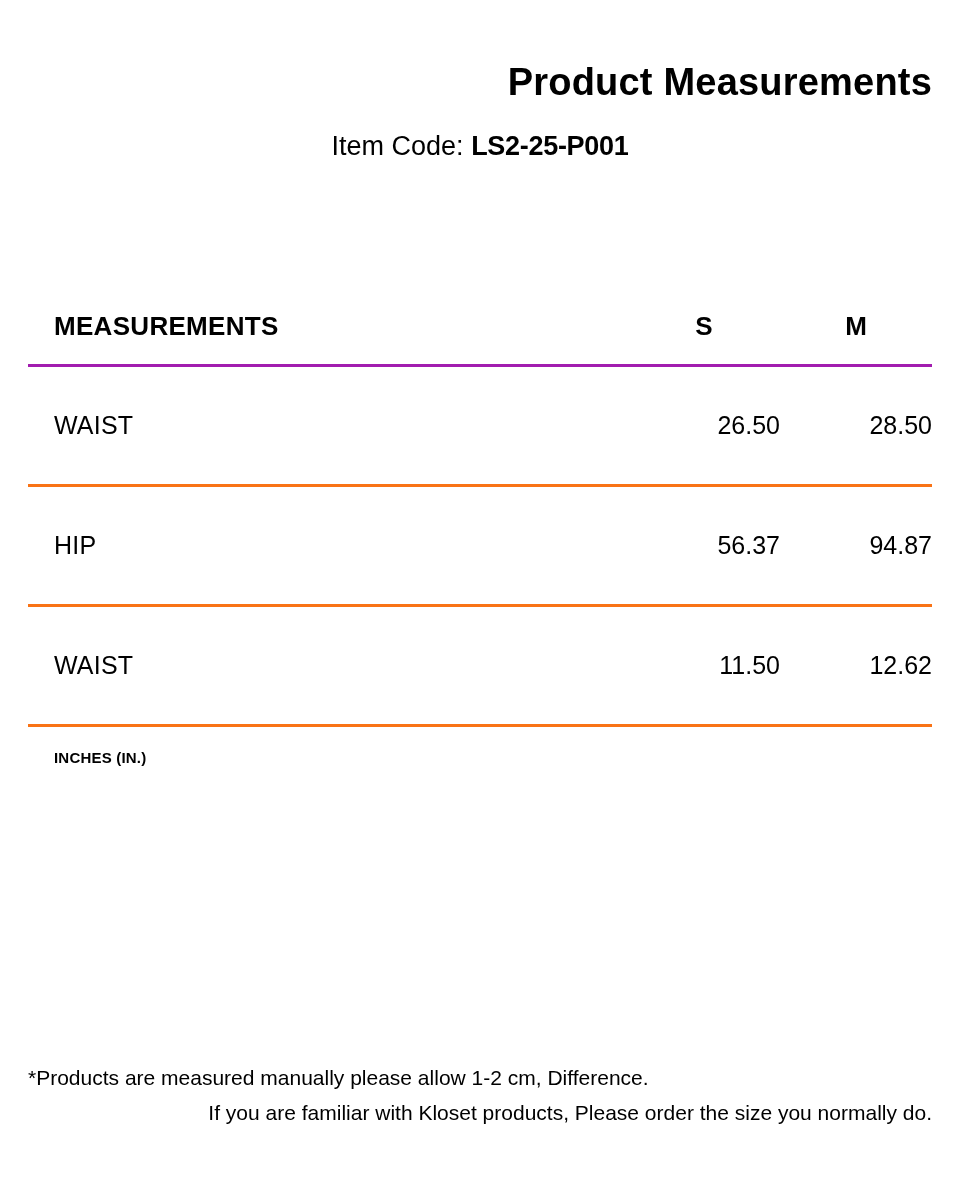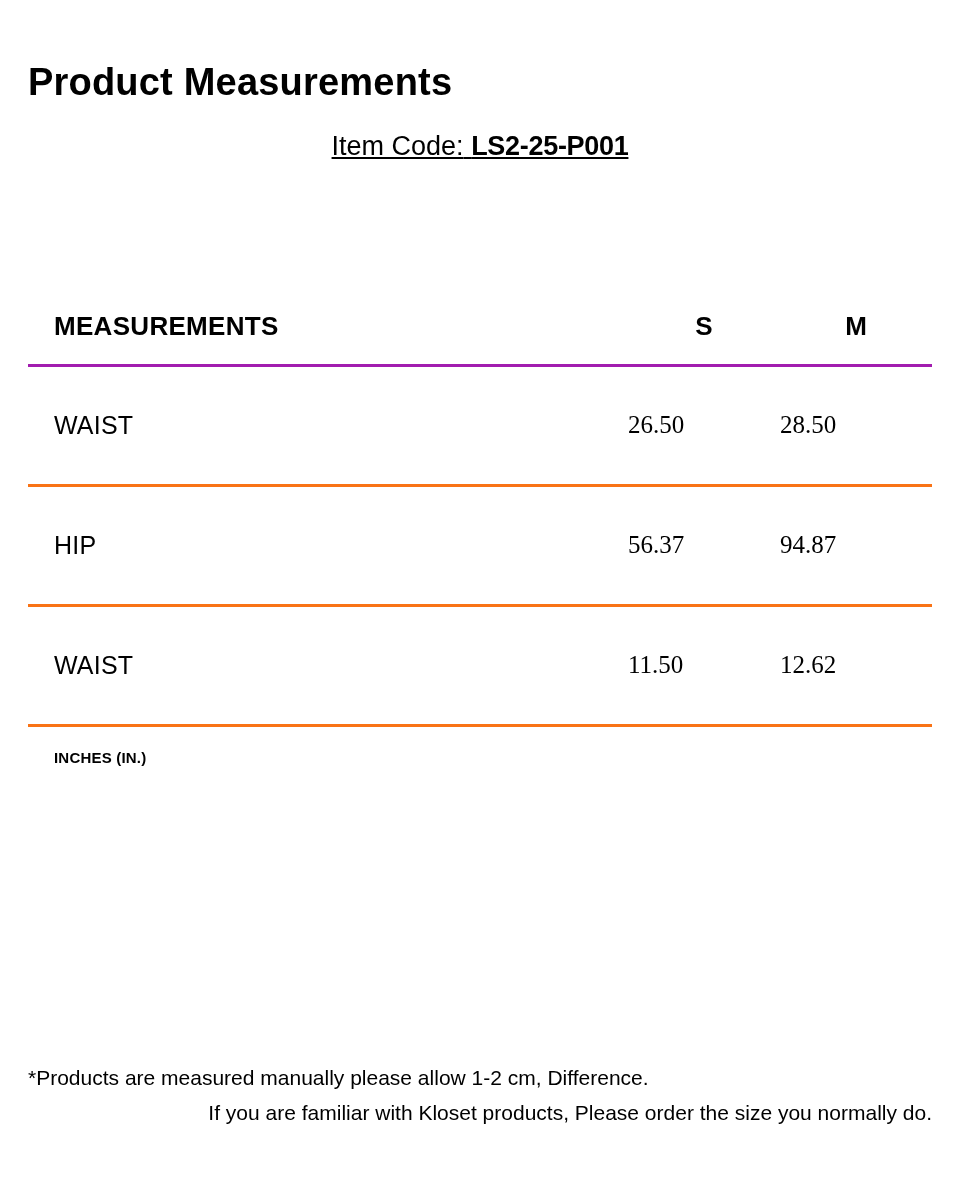--- a/index.html
+++ b/index.html
@@ -16,34 +16,33 @@
     overflow: hidden;
   }
   .page {
     width: 960px;
     height: 1200px;
     box-sizing: border-box;
     padding: 0 28px;
     position: relative;
   }
   .title {
-    text-align: left;
+    text-align: right;
     font-size: 38px;
     font-weight: 700;
     letter-spacing: 0.2px;
     margin-top: 60px;
     line-height: 1.2;
   }
   .subtitle {
     text-align: center;
     font-size: 27px;
     font-weight: 400;
     margin-top: 24px;
     line-height: 1.2;
-    text-decoration: underline;
   }
   .subtitle .code {
     font-weight: 700;
     letter-spacing: -0.3px;
   }
 
   .table-wrap {
     margin-top: 128px;
   }
   table.measure {
@@ -77,22 +76,21 @@
     font-size: 25px;
     font-weight: 400;
     border-bottom: 3px solid #f97316;
   }
   .body-row td.label {
     text-align: left;
     padding-left: 26px;
     letter-spacing: 0.2px;
   }
   .body-row td.val {
-    text-align: left;
-    font-family: Liberation Serif, serif;
+    text-align: right;
   }
   .unit-note {
     margin-top: 22px;
     padding-left: 26px;
     font-size: 15px;
     font-weight: 700;
     letter-spacing: 0.2px;
   }
 
   .disclaimer {

